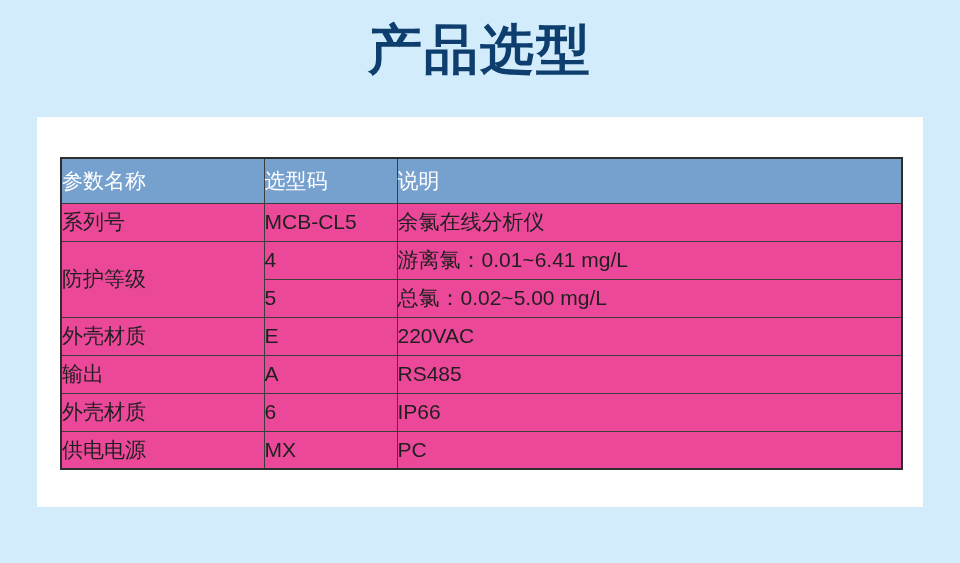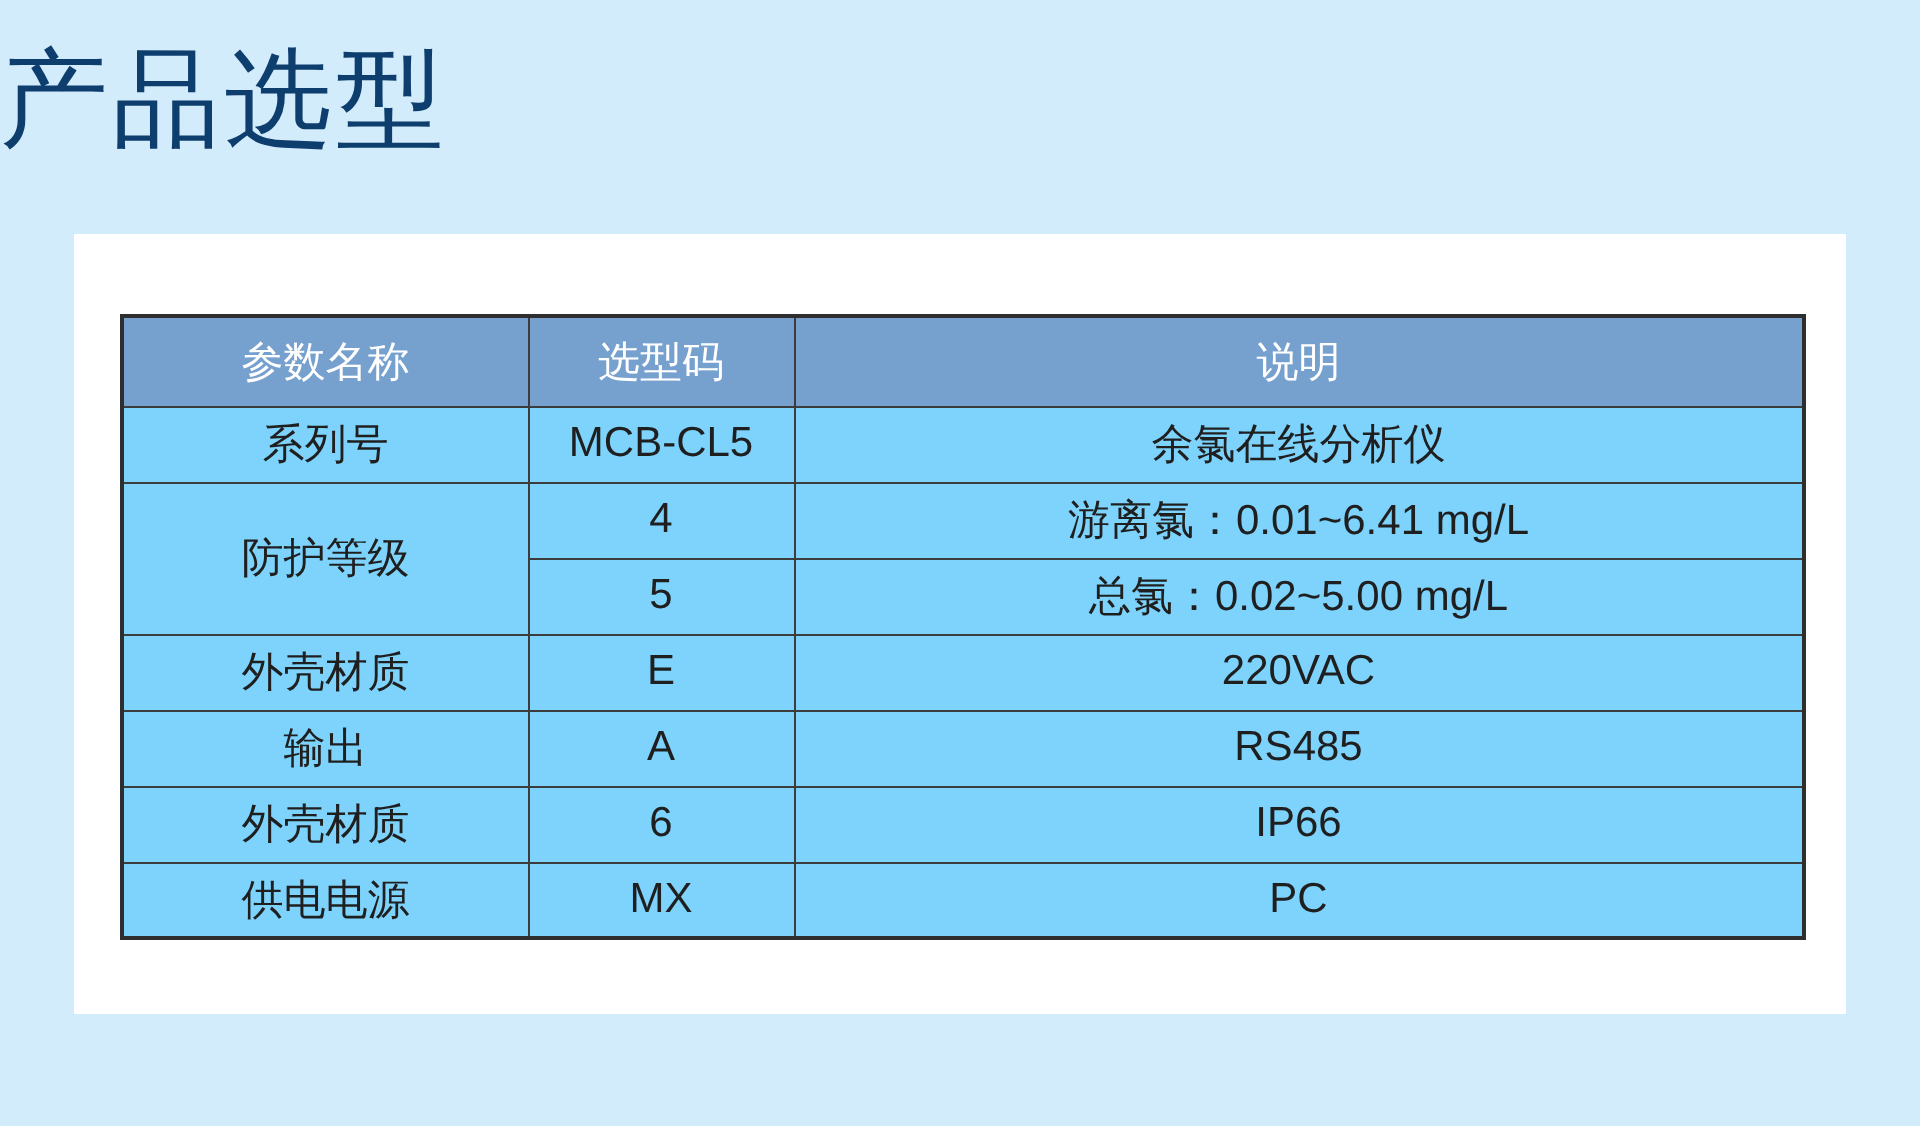--- a/index.html
+++ b/index.html
@@ -5,22 +5,23 @@
   * { margin: 0; padding: 0; box-sizing: border-box; }
   html, body {
     width: 960px; height: 563px;
     font-family: "Liberation Sans", "DejaVu Sans", sans-serif;
   }
   body { background: #d2ecfb; overflow: hidden; position: relative; }
 
   .page-title {
     position: absolute;
     top: 14px; left: 0; width: 960px;
+    text-align: center;
     font-size: 54px;
-    font-weight: 400;
+    font-weight: 700;
     color: #0e3e6e;
     letter-spacing: 2px;
   }
 
   .card {
     position: absolute;
     left: 37px; top: 117px;
     width: 886px; height: 390px;
     background: #ffffff;
   }
@@ -33,35 +34,35 @@
     table-layout: fixed;
     font-size: 21px;
     color: #1f1f1f;
   }
   .spec-table col.c1 { width: 203px; }
   .spec-table col.c2 { width: 133px; }
   .spec-table col.c3 { width: 505px; }
 
   .spec-table th, .spec-table td {
     border: 1.5px solid #3c3c3c;
-    text-align: center;
+    text-align: left;
     vertical-align: middle;
     padding: 0;
     font-weight: 400;
   }
   .spec-table { border: 2px solid #2e2e2e; }
 
   .spec-table thead th {
     background: #76a0ce;
     color: #ffffff;
     height: 45px;
     font-size: 21px;
     font-weight: 400;
   }
-  .spec-table tbody td { height: 38px; background: #7dd3fc; }
+  .spec-table tbody td { height: 38px; background: #ec4899; }
 </style>
 </head>
 <body>
 
 <h1 class="page-title">产品选型</h1>
 
 <div class="card">
   <table class="spec-table">
     <colgroup>
         <col class="c1">

